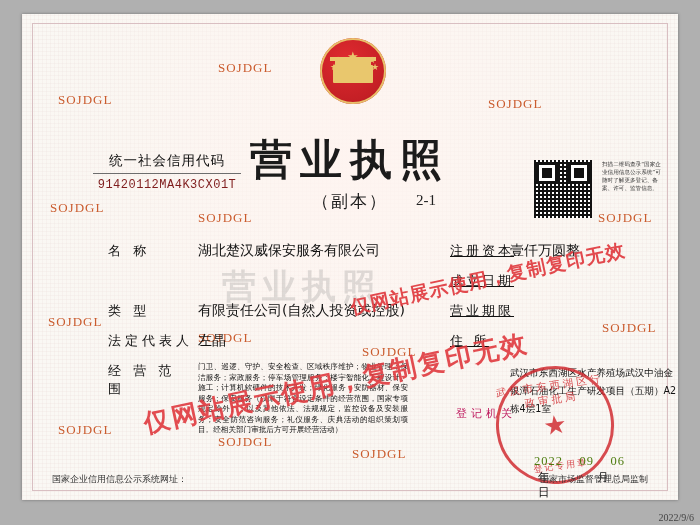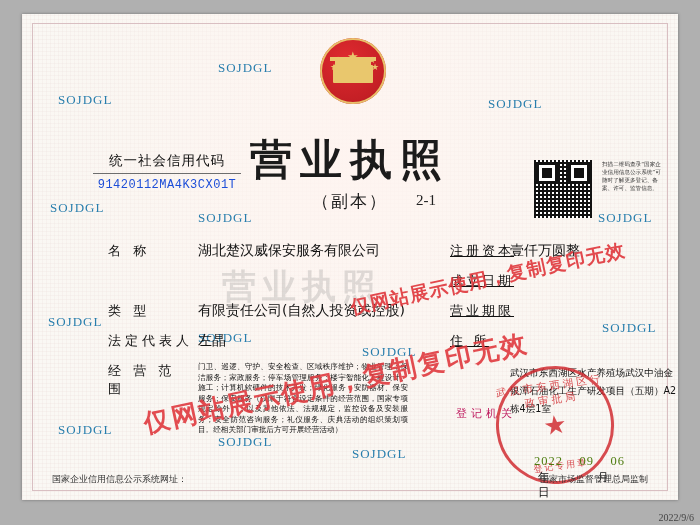--- a/index.html
+++ b/index.html
@@ -42,21 +42,21 @@
     pointer-events: none;
   }
 
   
   .watermarks {
     position: absolute; inset: 0;
     pointer-events: none;
   }
   .wm {
     position: absolute;
-    color: #0369a1;
+    color: #c2410c;
     font-size: 13px;
     letter-spacing: 1px;
     font-family: "Liberation Serif", serif;
     opacity: .85;
   }
 
   
   .emblem {
     position: absolute;
     left: 298px; top: 24px;
@@ -142,21 +142,21 @@
     font-size: 13.5px;
     color: #111;
     letter-spacing: 1px;
     font-family: "DejaVu Sans", sans-serif;
   }
   .code-value {
     margin-top: 4px;
     font-size: 12px;
     letter-spacing: 0.5px;
     font-family: "Liberation Mono", monospace;
-    color: #1d4ed8;
+    color: #7f1d1d;
   }
   .code-rule {
     margin: 3px auto 0;
     width: 148px;
     border-bottom: 1px solid #6d6d6d;
   }
 
   
   .qr-wrap {
     position: absolute;

